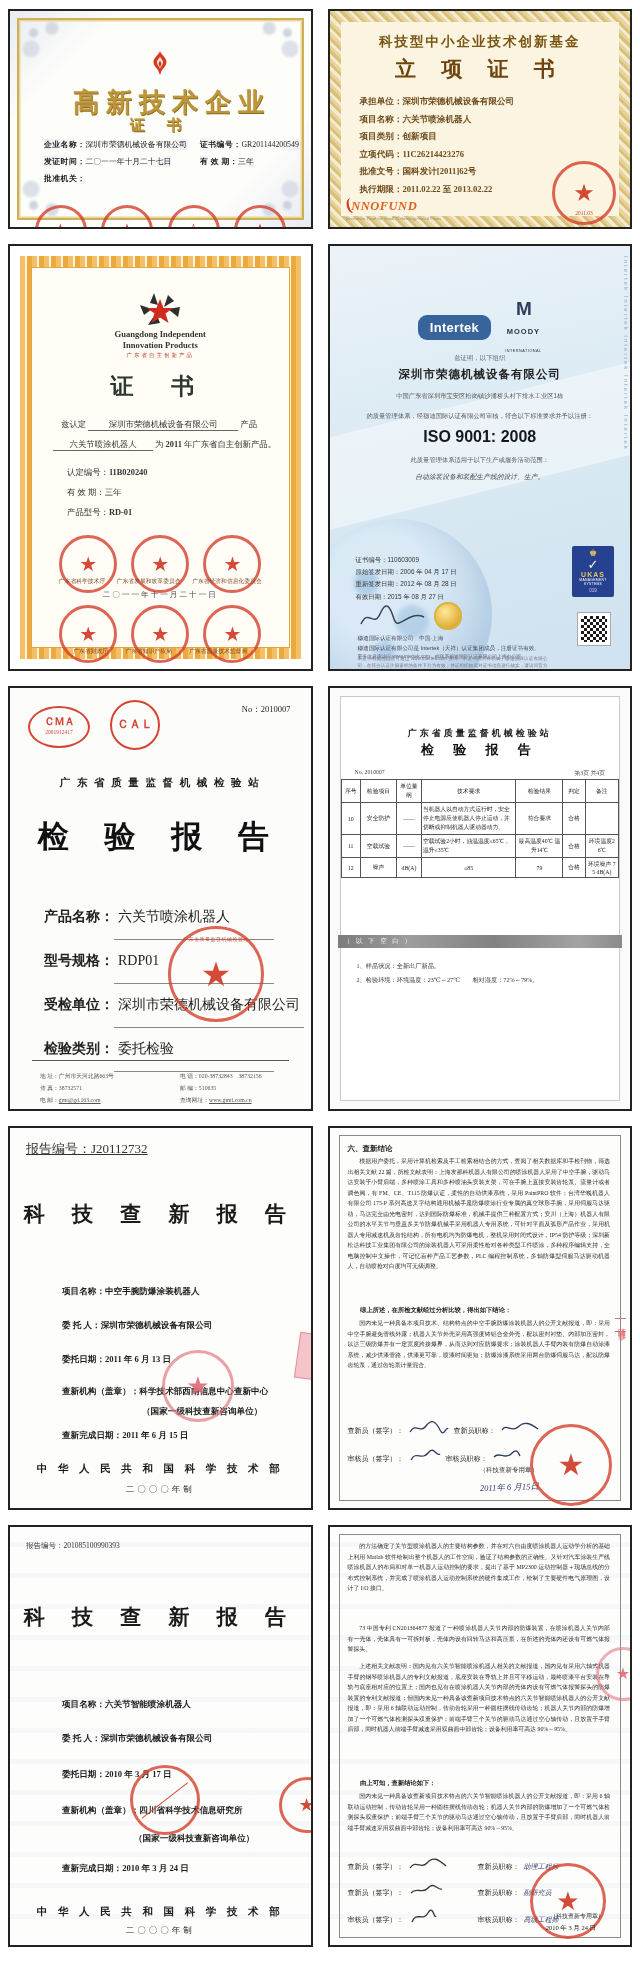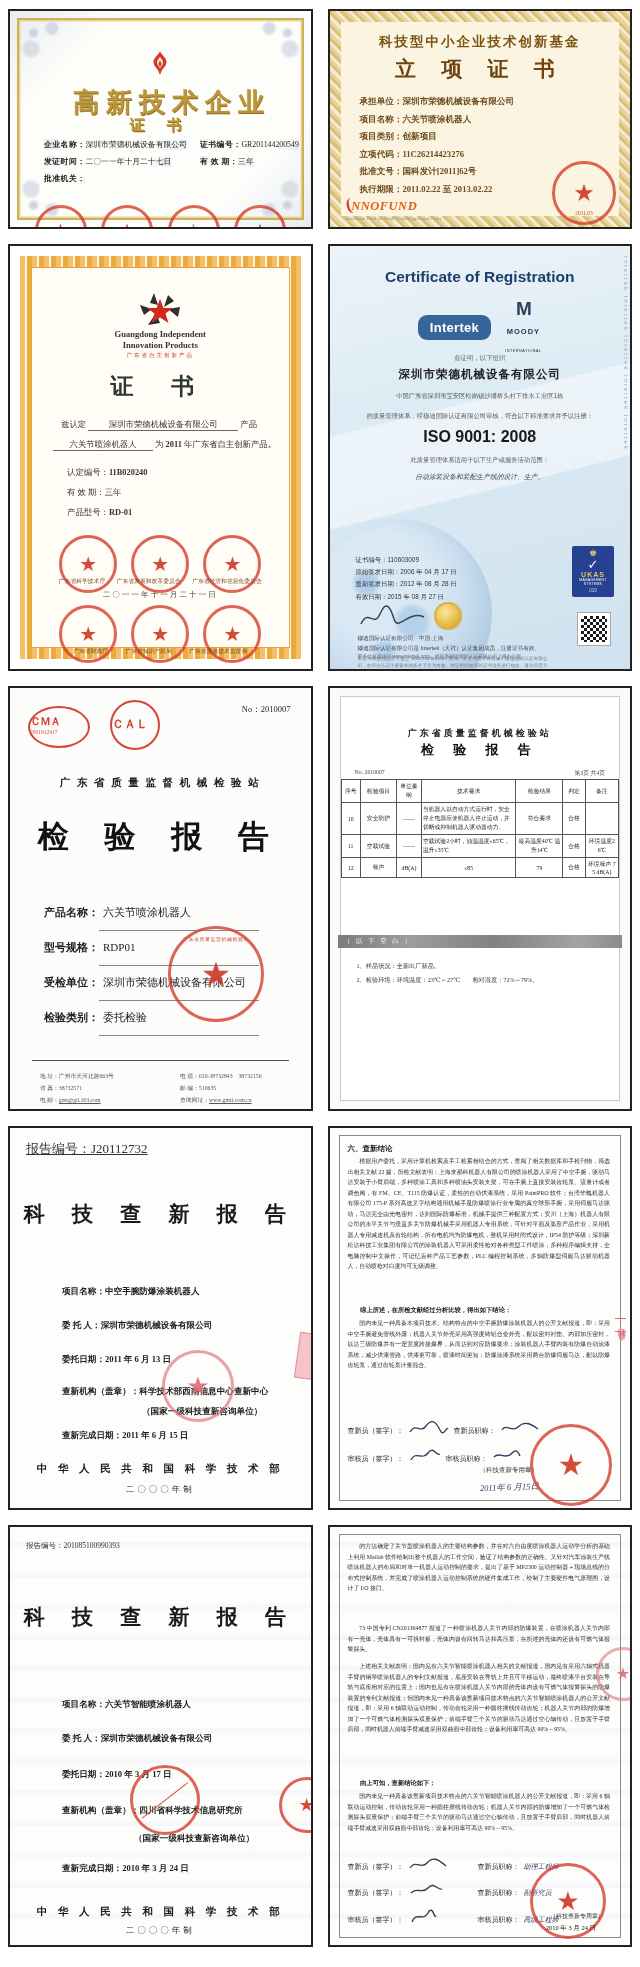--- a/index.html
+++ b/index.html
@@ -78,21 +78,21 @@
     background:conic-gradient(#1a1a1a 25%, #fff 0 50%, #1a1a1a 0 75%, #fff 0) 0 0/6px 6px; }
   .goldseal { position:absolute; width:28px; height:28px; border-radius:50%;
     background:radial-gradient(circle at 40% 35%, #ffe89a, #e3b33c 60%, #b8860b);
     box-shadow:0 0 0 2px #d9b44a inset; }
   .v-edge { position:absolute; right:1px; top:10px; bottom:10px; width:10px;
     writing-mode:vertical-rl; font-size:6px; letter-spacing:2px; color:#8fa9bf; overflow:hidden; }
 
   
   .c5 { background:#fcfcfb; }
   .oval-seal { position:absolute; border:2px solid #d64533; border-radius:50%;
-    color:#d64533; text-align:left; }
+    color:#d64533; text-align:center; }
   .c5 .uline { display:inline-block; min-width:160px; border-bottom:1px solid #888; padding:0 4px 1px; }
   .c5-foot { position:absolute; font-size:5.8px; color:#555; line-height:2.1; white-space:nowrap; }
 
   .c6 { background:#fafafa; }
   .c6-page { position:absolute; inset:8px 10px; background:#fff; border:1px solid #c9c9c9; }
   .c6 table { border-collapse:collapse; width:284px; font-size:5.8px; color:#222;
     table-layout:fixed; font-family:"Liberation Serif",serif; }
   .c6 td, .c6 th { border:1px solid #555; padding:2px 1px; text-align:center; vertical-align:middle;
     word-break:break-all; font-weight:normal; }
   .c6-band { position:absolute; height:13px; left:0; width:284px; color:#f2f2f2; font-size:6.5px;
@@ -238,21 +238,20 @@
           </div>
       </div>
       <div class="cap" style="top:380px;">广东省财政厅　　　广东省知识产权局　　　广东省质量技术监督局</div>
     </div>
   </div>
 
   <div class="cert c4">
     <div class="c4-band"></div>
     <div class="c4-globe"></div>
     <div class="v-edge">Intertek  Intertek  Intertek  Intertek  Intertek</div>
-    <div class="abs ctr" style="top:22px;font-size:15.5px;font-weight:bold;color:#1d3f6e;">Certificate of Registration</div>
     <div class="abs" style="top:52px;left:0;right:0;display:flex;justify-content:center;align-items:center;gap:14px;">
       <span class="itk-logo">Intertek</span>
       <span class="moody">
         <span class="m">M</span><br>
         <b style="font-size:7.5px;letter-spacing:1px;">MOODY</b><br>
         <span style="font-size:3.8px;letter-spacing:.5px;">INTERNATIONAL</span>
       </span>
     </div>
     <div class="abs ctr" style="top:108px;font-size:6.4px;color:#667;">兹证明，以下组织</div>
     <div class="abs ctr" style="top:121px;font-size:11.5px;font-weight:bold;color:#222;letter-spacing:1px;">深圳市荣德机械设备有限公司</div>
@@ -293,21 +292,21 @@
     </div>
     <div class="oval-seal" style="left:18px;top:18px;width:62px;height:42px;padding-top:6px;">
       <div style="font-size:11px;font-weight:bold;letter-spacing:-1px;">ＣＭＡ</div>
       <div style="font-size:5.5px;">2001912417</div>
     </div>
     <div class="oval-seal" style="left:100px;top:12px;width:50px;height:50px;border-radius:50%;padding-top:14px;">
       <div style="font-size:12px;font-weight:bold;">ＣＡＬ</div>
     </div>
     <div class="abs ctr" style="top:88px;font-size:10.5px;font-weight:bold;color:#222;letter-spacing:2px;">广 东 省 质 量 监 督 机 械 检 验 站</div>
     <div class="abs ctr" style="top:128px;font-size:31px;font-weight:bold;color:#111;letter-spacing:14px;">检 验 报 告</div>
-    <div class="abs" style="left:34px;top:208px;font-size:11px;color:#222;line-height:3.0;">
+    <div class="abs" style="left:34px;top:208px;font-size:14px;color:#222;line-height:3.0;">
       <div><b>产品名称：</b><span class="uline">六关节喷涂机器人</span></div>
       <div><b>型号规格：</b><span class="uline">RDP01</span></div>
       <div><b>受检单位：</b><span class="uline">深圳市荣德机械设备有限公司</span></div>
       <div><b>检验类别：</b><span class="uline">委托检验</span></div>
     </div>
     <div class="seal" style="left:158px;top:238px;width:96px;height:96px;font-size:34px;">
       <span class="ringtext">广东省质量监督机械检验站</span>
       <span class="star">★</span>
     </div>
     <div class="abs" style="left:22px;right:22px;top:372px;border-top:1.5px solid #555;"></div>

